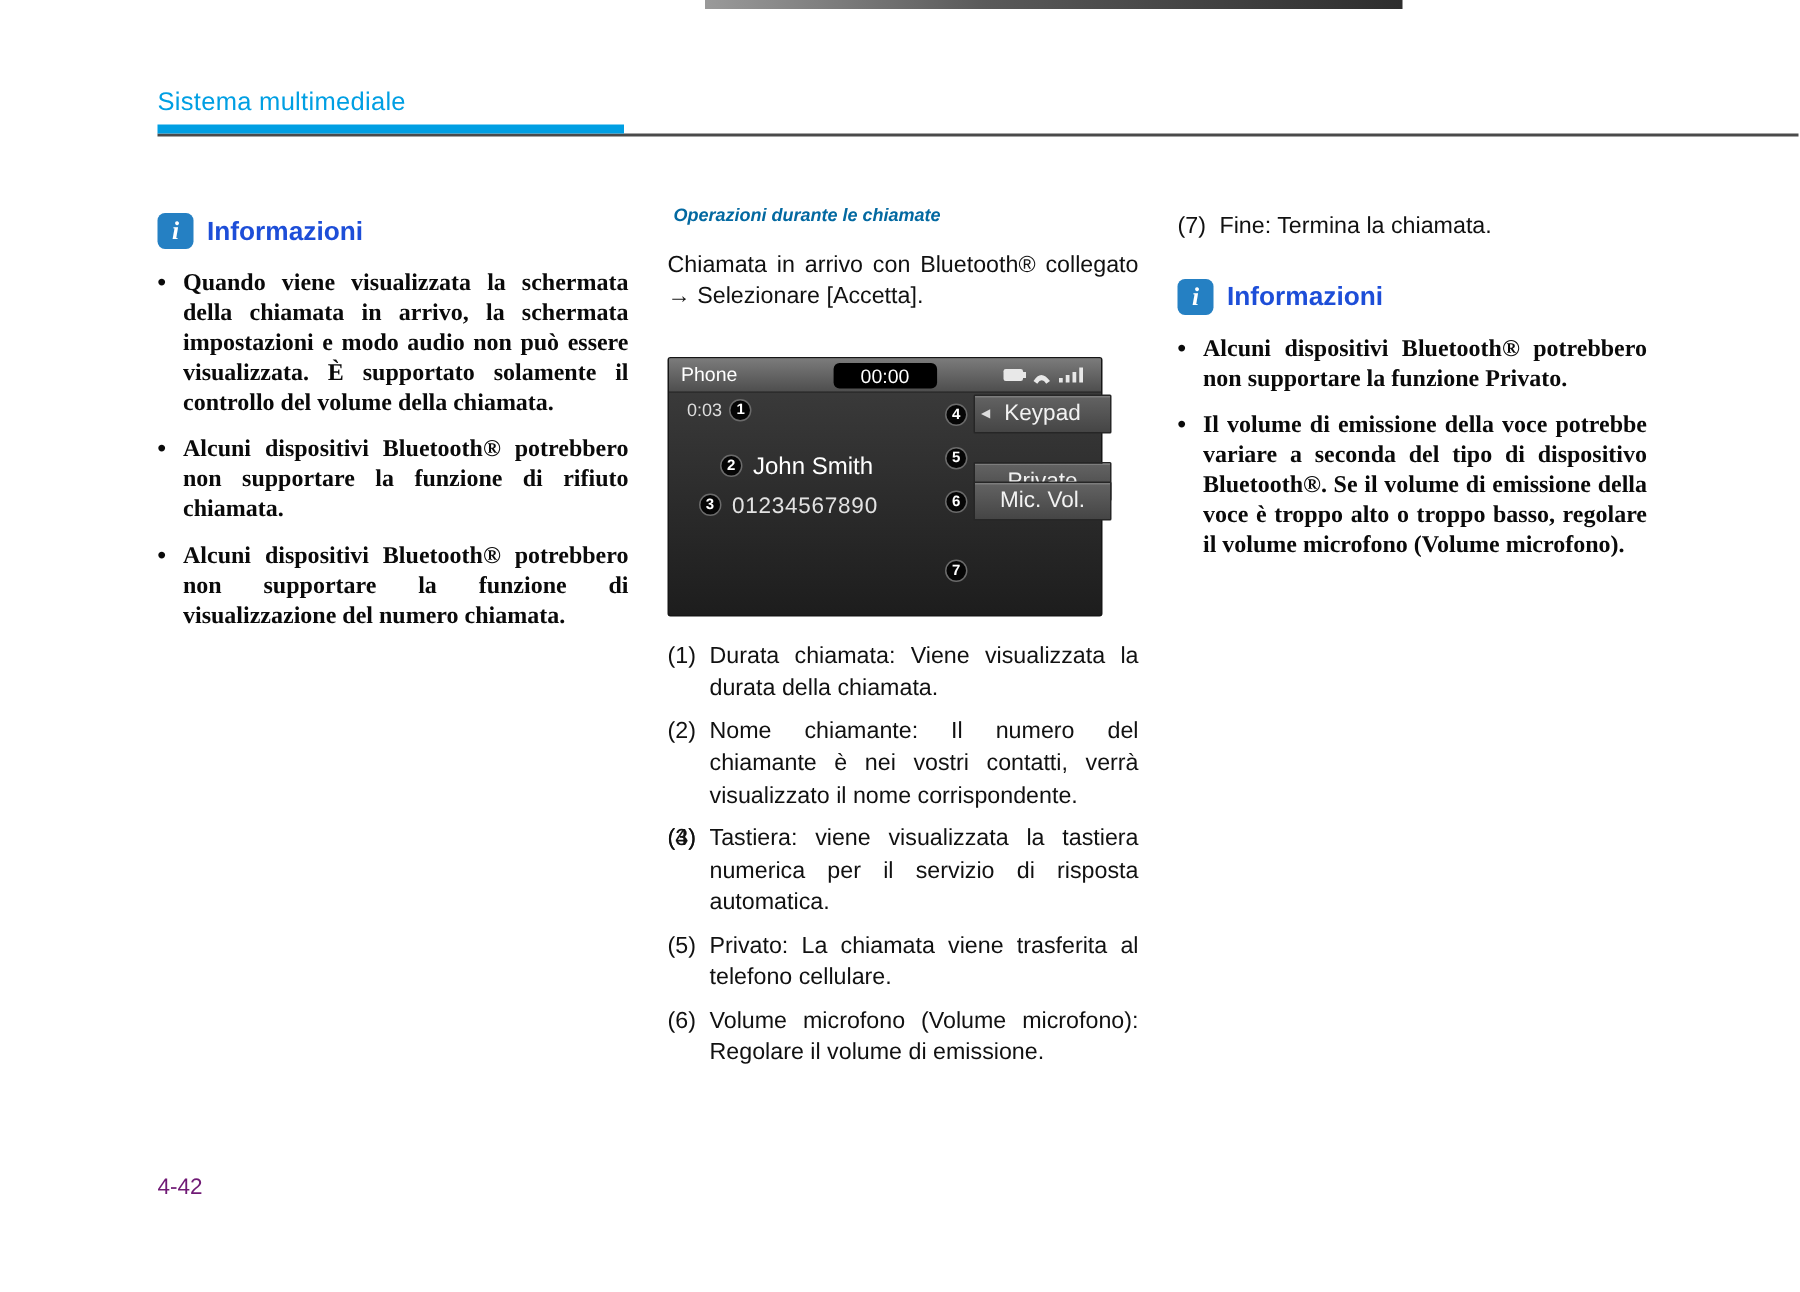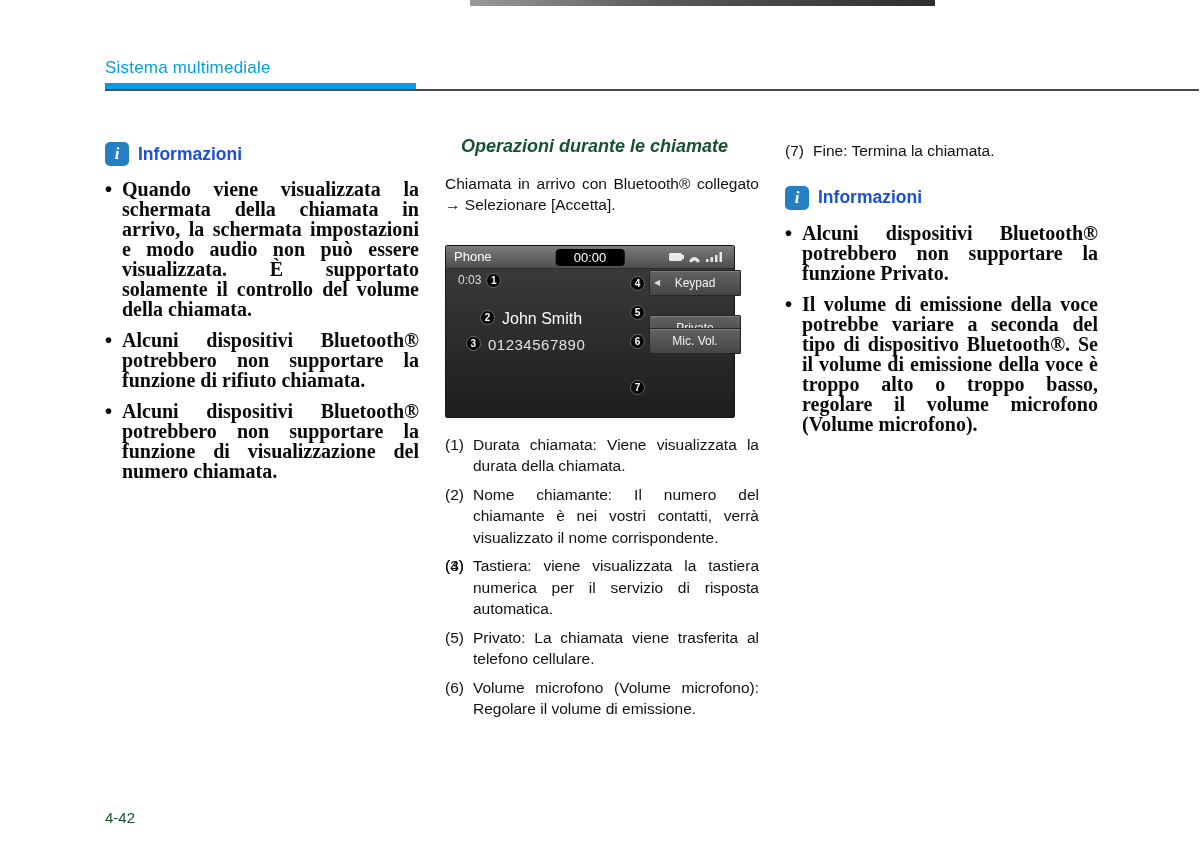--- a/index.html
+++ b/index.html
@@ -21,25 +21,25 @@
   .col-right{left:785px;top:140px;width:313px;}
   
   .info-header{display:flex;align-items:center;gap:9px;margin-bottom:13px;}
   .info-icon{width:24px;height:24px;border-radius:5px;background:#2580c3;color:#fff;
     font-family:"Liberation Serif",serif;font-style:italic;font-weight:700;font-size:17px;
     display:flex;align-items:center;justify-content:center;flex:0 0 auto;}
   .info-title{font-size:17.5px;font-weight:700;color:#1d4ed8;}
   
   .serif-bullets{list-style:none;margin:0;padding:0;}
   .li-serif{position:relative;padding-left:17px;margin-bottom:11px;
-    font-family:"Liberation Serif",serif;font-weight:700;font-size:20px;line-height:20px;
+    font-family:"Liberation Serif",serif;font-weight:700;font-size:16px;line-height:20px;
     text-align:justify;color:#0a0a0a;}
   .li-serif::before{content:"•";position:absolute;left:0;top:0;font-family:"Liberation Sans",sans-serif;}
   
-  .mid-title{margin:0 0 10px 16px;font-size:18px;font-weight:700;font-style:italic;color:#14532d;}
+  .mid-title{margin:0 0 10px 4px;font-size:12px;font-weight:700;font-style:italic;color:#0369a1;}
   .mid-intro{font-size:15.5px;line-height:21px;text-align:justify;margin-bottom:30px;}
   .num-item{position:relative;padding-left:28px;margin-bottom:7px;
     font-size:15.5px;line-height:21.5px;text-align:justify;}
   .num-label{position:absolute;left:0;top:0;}
   
   .phone{position:relative;width:290px;height:173px;margin:0 0 16px 0;
     background:linear-gradient(#3e3e3e,#2a2a2a 60%,#1d1d1d);
     border:1px solid #161616;border-radius:2px;box-sizing:border-box;}
   .phone-top{position:absolute;left:0;top:0;right:0;height:23px;
     background:linear-gradient(#7b7b7b,#4e4e4e);display:flex;align-items:center;
@@ -51,32 +51,32 @@
   .duration-row,.name-row,.number-row{position:absolute;display:flex;align-items:flex-start;}
   .duration-row{left:12px;top:27px;gap:5px;color:#ddd;font-size:12px;}
   .name-row{left:34px;top:64px;gap:7px;color:#fff;font-size:16px;}
   .number-row{left:20px;top:90px;gap:7px;color:#e2e2e2;font-size:15px;letter-spacing:.5px;}
   .badge{display:inline-flex;width:15px;height:15px;border-radius:50%;
     background:#050505;color:#fff;font-size:10px;font-weight:700;
     align-items:center;justify-content:center;border:1px solid #6b6b6b;box-sizing:border-box;flex:0 0 auto;}
   .badge.abs{position:absolute;}
   .pbtn{position:absolute;left:203px;width:92px;height:26px;box-sizing:border-box;
     background:linear-gradient(#636363,#454545);border:1px solid #262626;border-radius:1px;
-    box-shadow:inset 0 1px 0 #7d7d7d;color:#f2f2f2;font-size:12px;
+    box-shadow:inset 0 1px 0 #7d7d7d;color:#f2f2f2;font-size:15px;
     display:flex;align-items:center;justify-content:center;cursor:default;}
   .pbtn-keypad{top:24px;}
   .pbtn-keypad::before{content:"◀";position:absolute;left:4px;font-size:8px;color:#ddd;}
   .pbtn-private{top:69px;}
   .pbtn-micvol{top:82px;}
   .pbtn-end{top:117px;height:51px;flex-direction:column;gap:3px;
     background:linear-gradient(#424242,#242424);}
   
   .item7{margin-bottom:24px;}
   
-  .page-number{position:absolute;left:105px;top:809px;font-size:15px;color:#14532d;}
+  .page-number{position:absolute;left:105px;top:783px;font-size:15px;color:#701a75;}
 </style>
 </head>
 <body>
 
 <div class="page">
 
   <div class="artifact-top"></div>
 
   <div class="section-title">Sistema multimediale</div>
   <div class="rule-thin"></div>

